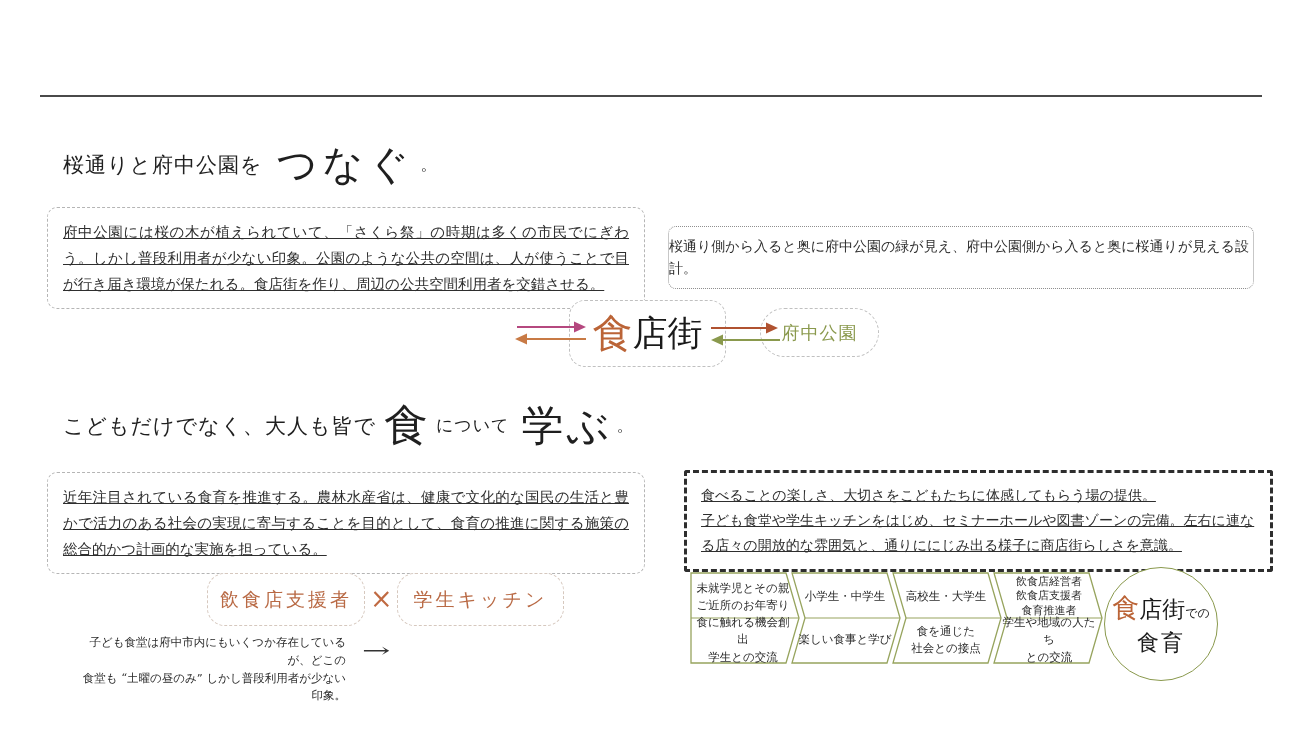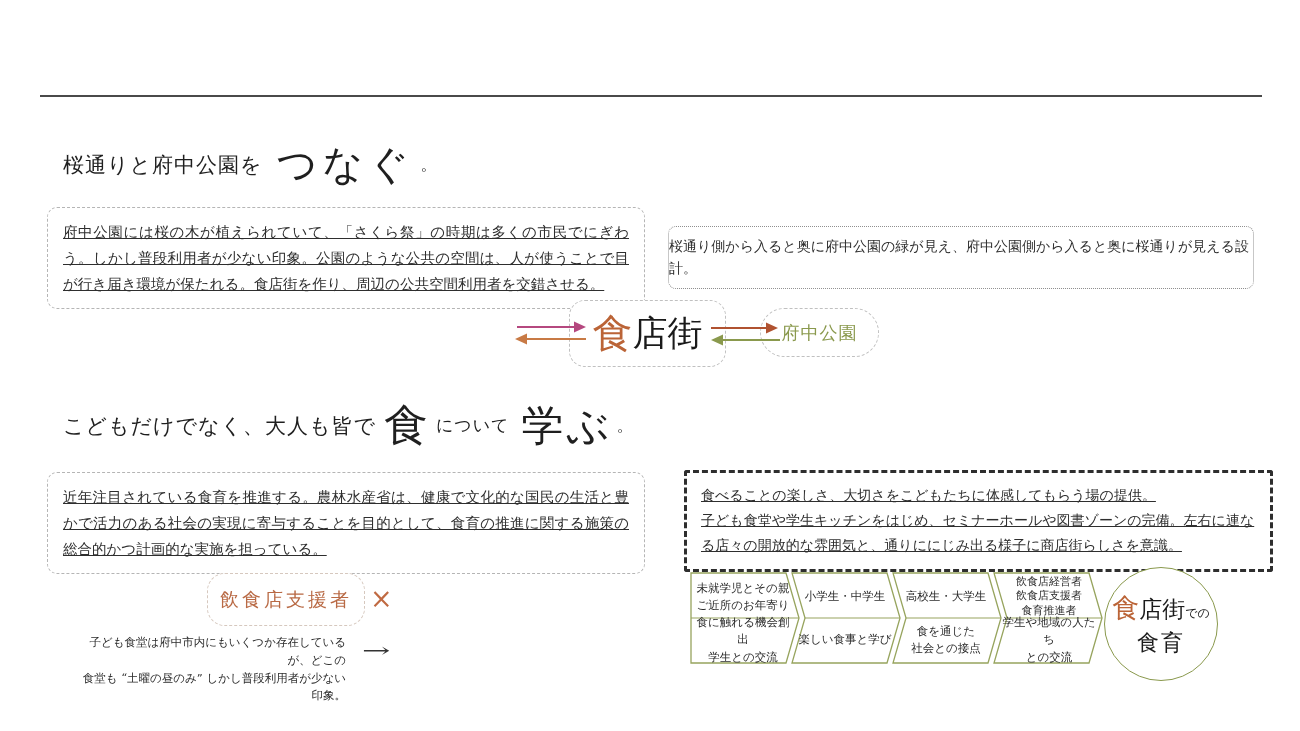--- a/index.html
+++ b/index.html
@@ -117,20 +117,21 @@
     <span class="h-big3">学ぶ</span>
     <span class="h-period">。</span>
   </h2>
 
   <div class="abs note-box" style="left:47px; top:472px; width:598px;">近年注目されている食育を推進する。農林水産省は、健康で文化的な国民の生活と豊かで活力のある社会の実現に寄与することを目的として、食育の推進に関する施策の総合的かつ計画的な実施を担っている。</div>
   <div class="abs bold-box pre" style="left:684px; top:470px; width:589px;text-decoration:underline;">食べることの楽しさ、大切さをこどもたちに体感してもらう場の提供。
 子ども食堂や学生キッチンをはじめ、セミナーホールや図書ゾーンの完備。左右に連なる店々の開放的な雰囲気と、通りににじみ出る様子に商店街らしさを意識。</div>
 
   <div class="abs cbox" style="left:207px; top:573px; width:158px; height:53px;">飲食店支援者</div>
   <div class="abs cross-mark" style="left:370px; top:583px;">×</div>
+  <div class="abs cbox" style="left:397px; top:573px; width:167px; height:53px;">学生キッチン</div>
 
   <div class="abs small-note pre" style="left:80px; top:634px; width:266px; text-align:right;">子ども食堂は府中市内にもいくつか存在しているが、どこの
 食堂も “土曜の昼のみ” しかし普段利用者が少ない印象。</div>
   <div class="abs" style="left:362px; top:638px;">
     <span class="note-arrow">→</span>
   </div>
 
   <svg class="abs" style="left:690px; top:572px;" width="414" height="93" viewBox="0 0 414 93">
     <g fill="#ffffff" stroke="#97a45e" stroke-width="1.3">
       <polygon points="1,1 96,1 109,46 96,91 1,91"></polygon>

